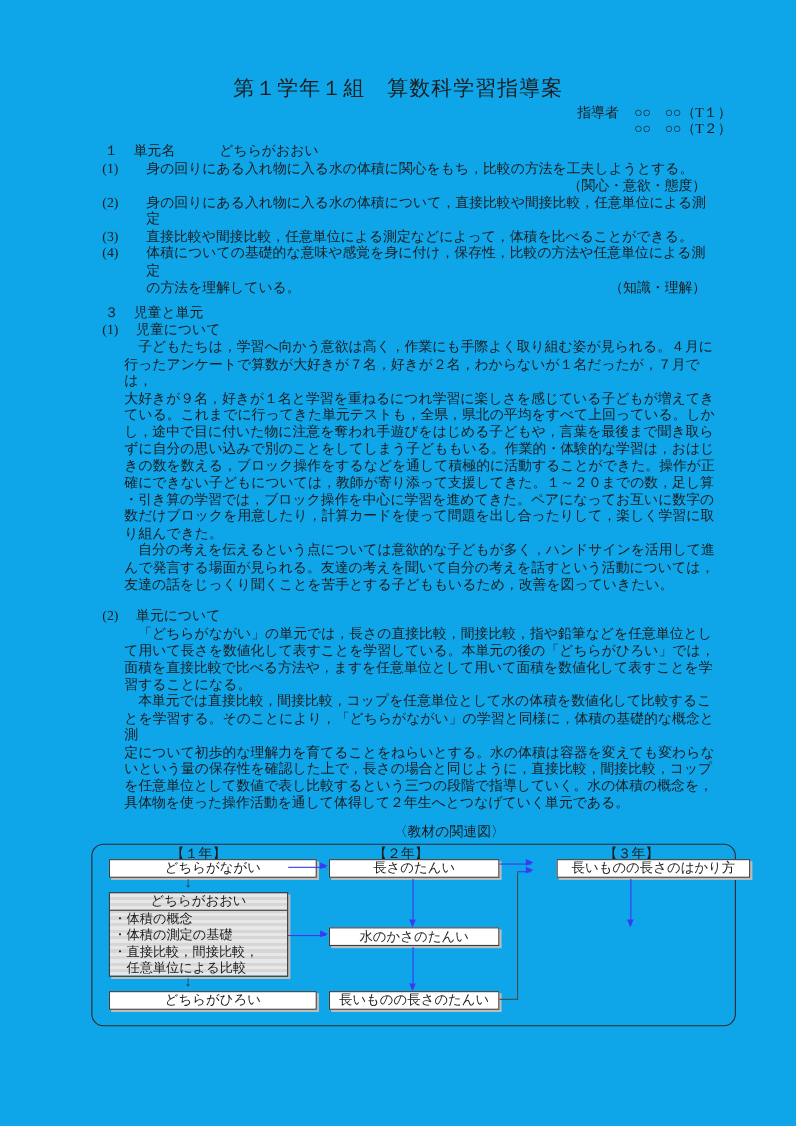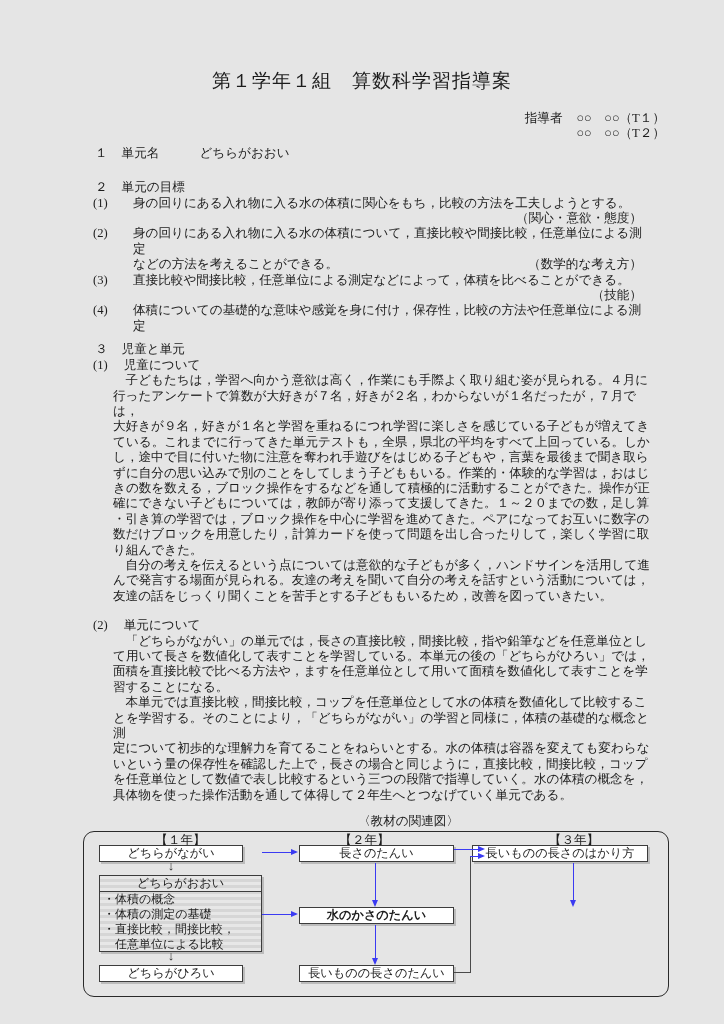--- a/index.html
+++ b/index.html
@@ -1,24 +1,24 @@
 <!DOCTYPE html>
 <html><head>
 <meta charset="utf-8">
 <style>
   * { margin:0; padding:0; box-sizing:border-box; }
   html,body { background:#ffffff; }
   body { width:724px; height:1024px; overflow:hidden;
          font-family:"Liberation Serif","DejaVu Serif",serif;
          color:#1c1c1c; }
-  .page { position:relative; width:724px; height:1024px; padding-top:70px; background:#e5e5e5; }
+  .page { position:relative; width:724px; height:1024px; padding-top:70px; background:#0ea5e9; }
 
   .doc-title { text-align:center; font-size:19px; line-height:22px; font-weight:500; letter-spacing:1px; }
 
-  .instructors { margin-top:19px; padding-right:59px; text-align:right;
+  .instructors { margin-top:3px; padding-right:59px; text-align:right;
                  font-size:12.6px; line-height:15.4px; }
   .instructors .lbl { margin-right:14px; }
 
   .line-row { font-size:12.6px; line-height:15.4px; }
   .sec-line { margin-left:95px; }
   .sec-num { margin-right:14px; }
   .unit-label { margin-right:40px;font-family:Liberation Mono, monospace; }
 
   .sec1 { margin-top:4px; }
   .sec2-head { margin-top:18px; }
@@ -40,25 +40,25 @@
   .diagram { position:relative; margin-left:83px; margin-top:2px; width:586px; height:166px;
              border:1.5px solid #2a2a2a; border-radius:11px; font-size:12.2px; }
   .colhead { position:absolute; top:1px; text-align:center; font-size:12.6px; line-height:14px; }
   .ch1 { left:15px; width:163px; }
   .ch2 { left:203px; width:155px; }
   .ch3 { left:402px; width:176px; }
 
   .dbox { position:absolute; background:#fff; border:1px solid #3c3c3c;
           box-shadow:2px 2px 0 #bcbcbc; display:flex; align-items:center;
           justify-content:center; height:17px; line-height:15px; white-space:nowrap; }
-  .c1 { left:15px; width:144px; }
+  .c1 { left:15px; width:189px; }
   .c2 { left:215px; width:155px; }
-  .c3 { left:388px; width:176px; }
+  .c3 { left:422px; width:176px; }
   .r1 { top:13px; }
-  .r2 { top:75px;font-weight:bold; }
+  .r2 { top:75px; }
   .r3 { top:133px; }
 
   .dbox-multi { position:absolute; left:15px; top:43px; width:163px; height:77px;
                 border:1px solid #3c3c3c; box-shadow:2px 2px 0 #bcbcbc;
                 background:repeating-linear-gradient(180deg,#e7e7e7 0 3px,#d6d6d6 3px 6px);
                 display:flex; flex-direction:column; }
   .dbox-multi .mhead { height:16px; line-height:15px; text-align:center;
                        border-bottom:1px solid #3c3c3c; }
   .dbox-multi .mitems { white-space:pre-line; padding-left:3px; line-height:15px; font-size:12px; }
 
@@ -85,59 +85,52 @@
 
   <div class="instructors">
     <div><span class="lbl">指導者</span><span>○○　○○（T１）</span></div>
     <div><span>○○　○○（T２）</span></div>
   </div>
 
   <div class="line-row sec-line sec1">
     <span class="sec-num">１</span><span class="unit-label">単元名</span><span>どちらがおおい</span>
   </div>
 
-  <div class="line-row sec-line sec2-head">
-    <span class="sec-num">２</span><span>単元の目標</span>
-  </div>
 
   <div class="objectives">
     <div class="obj">
       <div class="row1">
           <span class="onum">(1)</span>
           <span>身の回りにある入れ物に入る水の体積に関心をもち，比較の方法を工夫しようとする。</span>
         </div>
       <div class="row2">
           <span></span>
           <span class="cat">（関心・意欲・態度）</span>
         </div>
     </div>
     <div class="obj">
       <div class="row1">
           <span class="onum">(2)</span>
           <span>身の回りにある入れ物に入る水の体積について，直接比較や間接比較，任意単位による測定</span>
         </div>
-      <div class="row2">
-          <span>などの方法を考えることができる。</span>
-          <span class="cat">（数学的な考え方）</span>
-        </div>
     </div>
     <div class="obj">
       <div class="row1">
           <span class="onum">(3)</span>
           <span>直接比較や間接比較，任意単位による測定などによって，体積を比べることができる。</span>
         </div>
-      <div class="row2">
-          <span></span>
-          <span class="cat">（技能）</span>
-        </div>
     </div>
     <div class="obj">
       <div class="row1">
           <span class="onum">(4)</span>
           <span>体積についての基礎的な意味や感覚を身に付け，保存性，比較の方法や任意単位による測定</span>
+        </div>
+      <div class="row2">
+          <span>の方法を理解している。</span>
+          <span class="cat">（知識・理解）</span>
         </div>
     </div>
   </div>
 
   <div class="line-row sec-line sec3-head">
     <span class="sec-num">３</span><span>児童と単元</span>
   </div>
 
   <div class="line-row subhead">
     <span class="snum">(1)</span><span>児童について</span>

